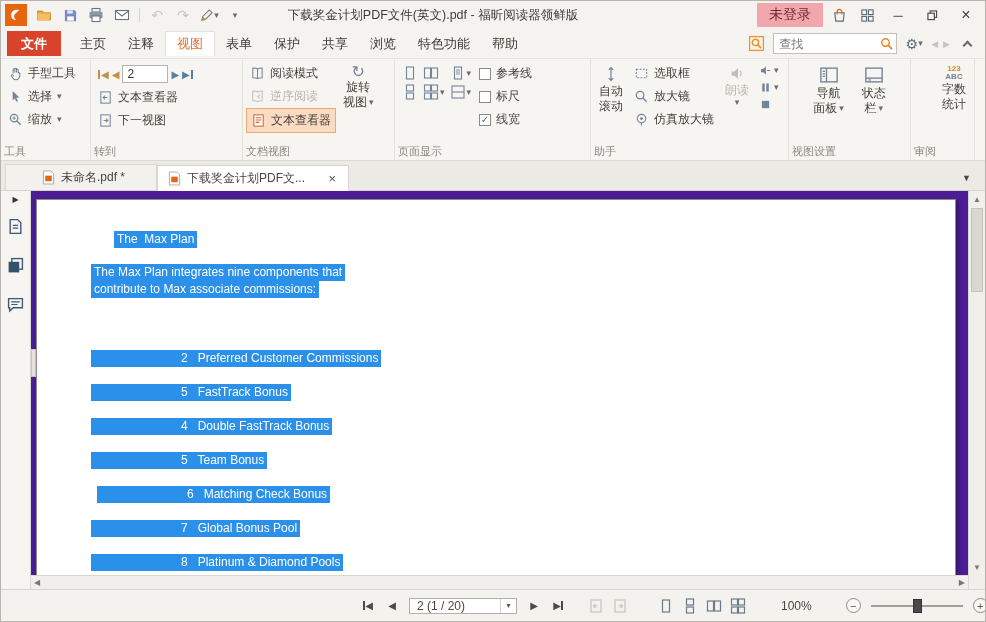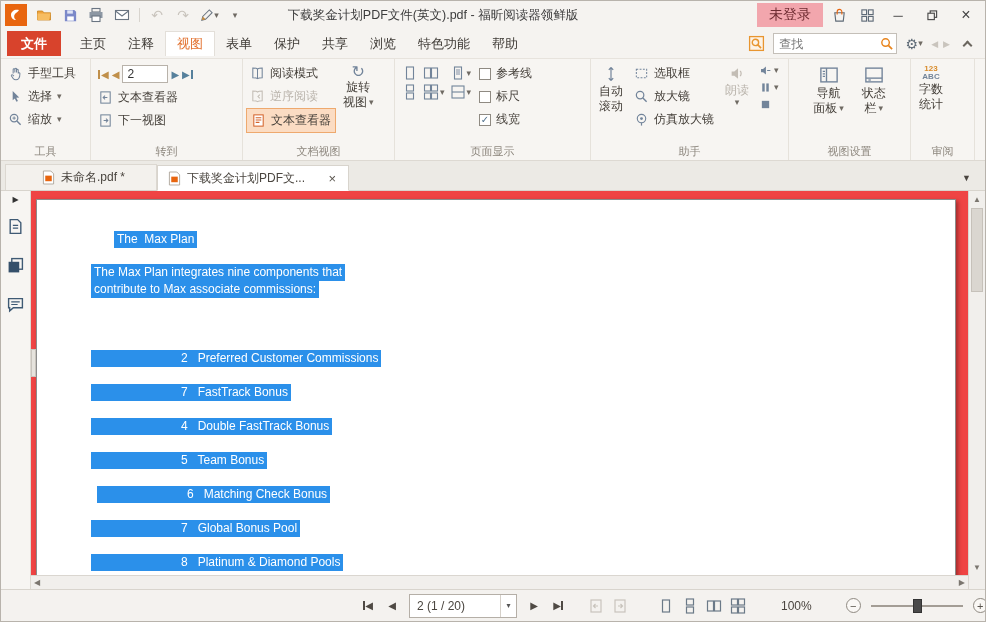--- a/index.html
+++ b/index.html
@@ -32,21 +32,21 @@
   .menu-right { margin-left:auto; display:flex; align-items:center; gap:5px; padding-right:6px; }
   .search-box { display:flex; align-items:center; width:124px; height:21px; background:#fff; border:1px solid #c4bfb8; }
   .search-box input { flex:1; min-width:0; border:none; outline:none; font-size:12px; padding:0 5px; color:#555; background:transparent; font-family:inherit; }
   .chev-up { width:7px; height:7px; border-left:2px solid #6b665f; border-top:2px solid #6b665f; transform:rotate(45deg); margin-top:3px; }
   .dis { color:#c9c4bd !important; }
   
   .ribbon { height:102px; display:flex; background:#f7f5f2; border-bottom:1px solid #ddd9d2; flex:none; }
   .rsec { display:flex; flex-direction:column; border-right:1px solid #e6e2db; padding:3px 3px 0; flex:none; }
   .rbody { flex:1; display:flex; }
   .rbody.col { flex-direction:column; justify-content:flex-start; }
-  .rlabel { text-align:center; font-size:11px; color:#8d877e; height:18px; line-height:18px; }
+  .rlabel { text-align:left; font-size:11px; color:#8d877e; height:18px; line-height:18px; }
   .rrow { display:flex; align-items:center; gap:5px; font-size:12px; color:#443f39; padding:3px 4px; white-space:nowrap; }
   .rrow .ic, .bigbtn .ic { color:#72849a; display:inline-flex; }
   .bigbtn { display:flex; flex-direction:column; align-items:center; font-size:12px; color:#443f39; padding:3px 5px; gap:1px; line-height:14px; }
   .lblline { display:inline-flex; align-items:center; gap:2px; }
   .disabled { color:#b9b3ab !important; }
   .disabled .ic { color:#c3bdb5 !important; }
   .active-tool { background:#fbdcc3; border:1px solid #eea96e; }
   .active-tool .ic { color:#d4622a; }
   .pg-input { width:46px; height:18px; border:1px solid #b8b2aa; font-size:12px; padding:0 4px; font-family:inherit; color:#333; }
   .navarrow { font-size:10px; display:inline-flex; align-items:center; gap:1px; }
@@ -64,35 +64,35 @@
   .dtab.inactive { background:#f3f1ed; border:1px solid #dcd8d1; border-bottom:none; width:152px;padding-left:36px; }
   .dtab.active { background:#fff; border:1px solid #d8d4cd; border-bottom:1px solid #fff; margin-bottom:-1px; width:192px; z-index:2; }
   .dtab-label { overflow:hidden; text-overflow:ellipsis; white-space:nowrap; flex:1; }
   .dtab-close { color:#5a554e; font-size:13px; padding:0 2px; }
   .tabbar-caret { margin-left:auto; margin-bottom:7px; color:#4a453f; font-size:9px; padding:0 10px; }
   
   .main { flex:1; display:flex; min-height:0; }
   .sidebar { width:30px; background:#f7f5f2; border-right:1px solid #ddd9d2; display:flex; flex-direction:column; align-items:center; padding-top:4px; flex:none; }
   .side-expand { font-size:8px; color:#333; margin-bottom:14px; }
   .side-ic { color:#3f5a74; margin-bottom:22px; display:flex; }
-  .docarea { flex:1; position:relative; background:#ef4444; overflow:hidden; min-width:0;text-decoration:underline; }
+  .docarea { flex:1; position:relative; background:#4c1d95; overflow:hidden; min-width:0;text-decoration:underline; }
   .page { position:absolute; left:5px; top:8px; width:920px; bottom:-2px; background:#fff; border:1px solid #8c8c8c; box-shadow:2px 2px 4px rgba(0,0,0,0.35); }
   .hl { position:absolute; background:#2b90ea; color:#fff; font-size:12px; line-height:15px; padding:1px 3px; white-space:pre; }
   .hl.item { padding-left:90px; }
   .split-grip { position:absolute; left:0; top:158px; width:5px; height:28px; background:#e6e3dd; border:1px solid #c9c4bd; }
   .hscroll { position:absolute; left:0; right:0; bottom:0; height:14px; background:#f1efec; border-top:1px solid #dad6d0; display:flex; align-items:center; justify-content:space-between; padding:0 3px; color:#7b766f; font-size:8px; }
   .vscroll { width:17px; background:#f1efec; border-left:1px solid #dad6d0; position:relative; color:#7b766f; flex:none; }
   .vs-btn { height:16px; width:100%; display:flex; align-items:center; justify-content:center; font-size:8px; }
   .vs-thumb { position:absolute; top:17px; left:2px; right:2px; height:84px; background:#dad6d0; border:1px solid #c6c1ba; }
   .vs-down { position:absolute; bottom:14px; left:0; right:0; }
   
   .statusbar { height:32px; border-top:1px solid #d8d4cd; background:#f4f2ef; display:flex; align-items:center; font-size:12px; color:#4a453f; flex:none; padding:0 4px; }
   .sb-btn { width:22px; height:22px; display:flex; align-items:center; justify-content:center; color:#4f4a44; font-size:10px; }
   .sb-group { display:flex; align-items:center; gap:2px; }
-  .page-select { width:108px; height:24px; background:#fff; border:1px solid #b5afa7; display:flex; align-items:center; font-size:12px; margin:0 4px; }
+  .page-select { width:108px; height:16px; background:#fff; border:1px solid #b5afa7; display:flex; align-items:flex-end; font-size:12px; margin:0 4px; }
   .page-select .ps-val { flex:1; padding-left:7px; white-space:nowrap; }
   .ps-caret { width:16px; border-left:1px solid #d5d0c9; height:100%; display:flex; align-items:center; justify-content:center; font-size:8px; color:#555; }
   .sb-ic { display:inline-flex; margin:0 3px; color:#6b7a88; }
   .sb-ic.grayed { color:#c8c3bc; }
   .zoom-btn { width:15px; height:15px; border:1px solid #8f8a82; border-radius:50%; display:flex; align-items:center; justify-content:center; font-size:11px; color:#5a554e; background:#faf8f5; flex:none; }
   .slider { width:92px; height:14px; position:relative; margin:0 8px; }
   .slider .track { position:absolute; left:0; right:0; top:6px; height:2px; background:#a39d95; }
   .slider .tick { position:absolute; left:50%; top:3px; width:1px; height:8px; background:#a39d95; }
   .slider .handle { position:absolute; left:42px; top:0; width:9px; height:14px; background:#4a4a4a; border:1px solid #333; }
 </style>
@@ -512,21 +512,21 @@
           <span class="lblline">
               <span>栏</span>
               <span class="caret">▾</span>
             </span>
         </div>
       </div>
       <div class="rlabel">视图设置</div>
     </div>
 
     <div class="rsec" style="width:64px">
-      <div class="rbody" style="justify-content:flex-start">
+      <div class="rbody" style="justify-content:flex-end">
         <div class="bigbtn">
           <span class="wc-ic">
             <span class="wc-123">123</span>
             <span class="wc-abc">ABC</span>
           </span>
           <span>字数</span>
           <span>统计</span>
         </div>
       </div>
       <div class="rlabel">审阅</div>
@@ -577,21 +577,21 @@
           </svg>
       </span>
     </div>
 
     <div class="docarea">
       <div class="page">
         <div class="hl" style="left:77px; top:31px">The  Max Plan</div>
         <div class="hl" style="left:54px; top:64px">The Max Plan integrates nine components that</div>
         <div class="hl" style="left:54px; top:81px">contribute to Max associate commissions:</div>
         <div class="hl item" style="left:54px; top:150px">2   Preferred Customer Commissions</div>
-        <div class="hl item" style="left:54px; top:184px">7   FastTrack Bonus</div>
+        <div class="hl item" style="left:54px; top:184px">5   FastTrack Bonus</div>
         <div class="hl item" style="left:54px; top:218px">4   Double FastTrack Bonus</div>
         <div class="hl item" style="left:54px; top:252px">5   Team Bonus</div>
         <div class="hl item" style="left:60px; top:286px">6   Matching Check Bonus</div>
         <div class="hl item" style="left:54px; top:320px">7   Global Bonus Pool</div>
         <div class="hl item" style="left:54px; top:354px">8   Platinum &amp; Diamond Pools</div>
       </div>
       <div class="split-grip"></div>
       <div class="hscroll">
         <span>◀</span>
         <span>▶</span>

